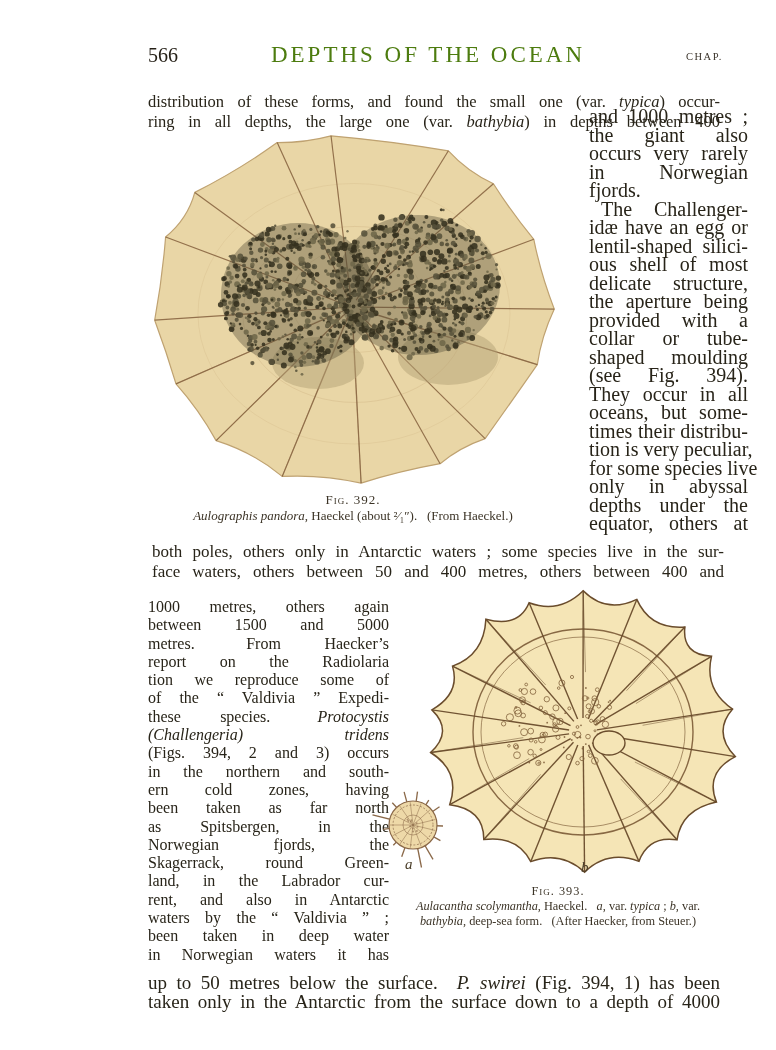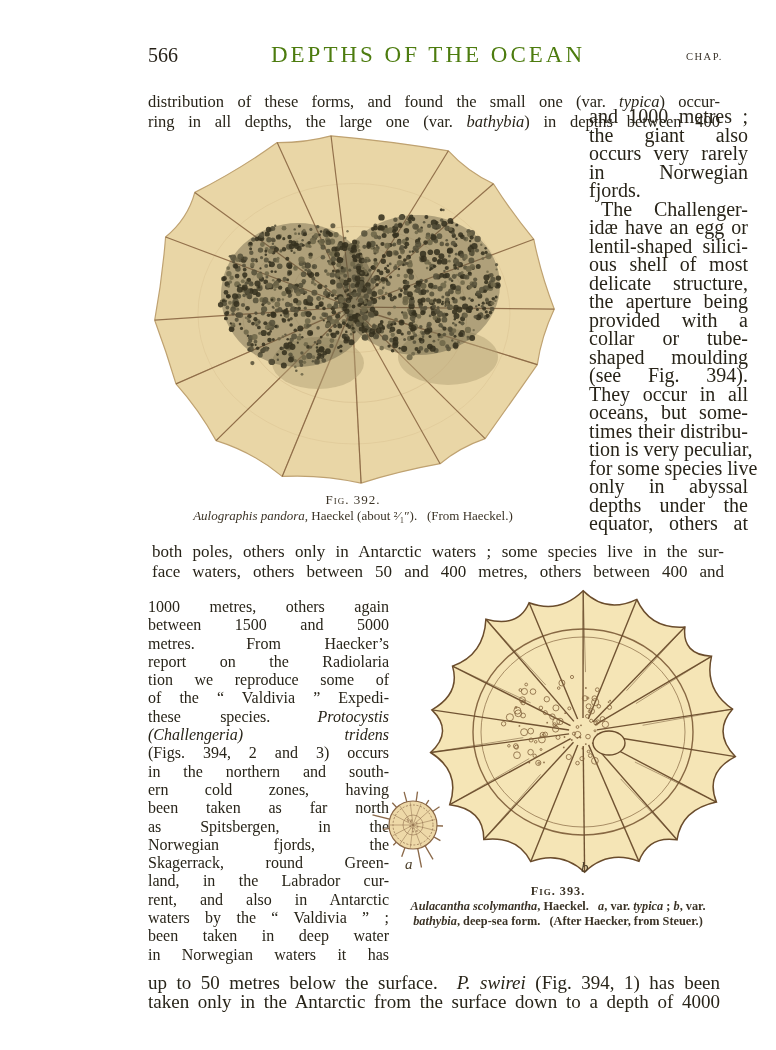--- a/index.html
+++ b/index.html
@@ -21,21 +21,21 @@
   .lcol{top:581px;left:148px;width:241px;font-size:16px;line-height:18.3px;margin-top:17px;}
   .bot{top:947px;left:148px;width:572px;font-size:19px;line-height:19.3px;margin-top:26px;}
   
   svg{position:absolute;}
   #fig392{left:148px;top:115px;width:410px;height:372px;}
   #fig393{left:366px;top:585px;width:392px;height:296px;}
   
   .cap{position:absolute;text-align:center;color:#3b3326;white-space:nowrap;}
   .cap .ln{text-align:center;}
   .cap392{left:148px;top:492px;width:410px;font-size:13px;line-height:16px;}
-  .cap393{left:362px;top:884px;width:392px;font-size:12.3px;line-height:14.8px;font-weight:bold;}
+  .cap393{left:362px;top:884px;width:392px;font-size:12.3px;line-height:14.8px;}
   .sc{font-variant:small-caps;letter-spacing:1px;}
   .figlabel{position:absolute;font-style:italic;font-size:15px;color:#4a3d28;}
   .la{left:405px;top:856px;}
   .lb{left:581px;top:859px;}
 </style>
 </head>
 <body>
 
 <div class="page">
   <span class="pageno">566</span>

